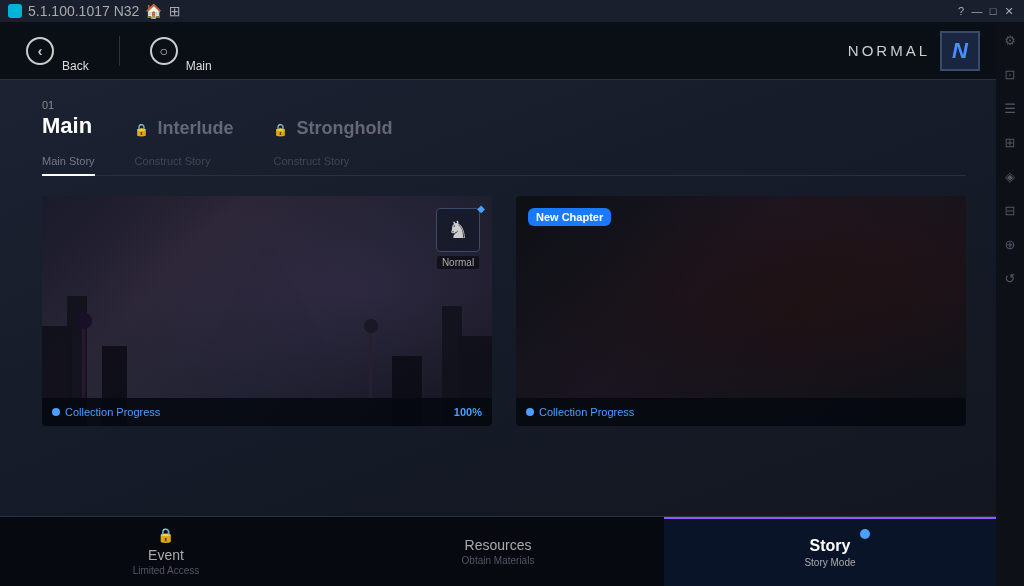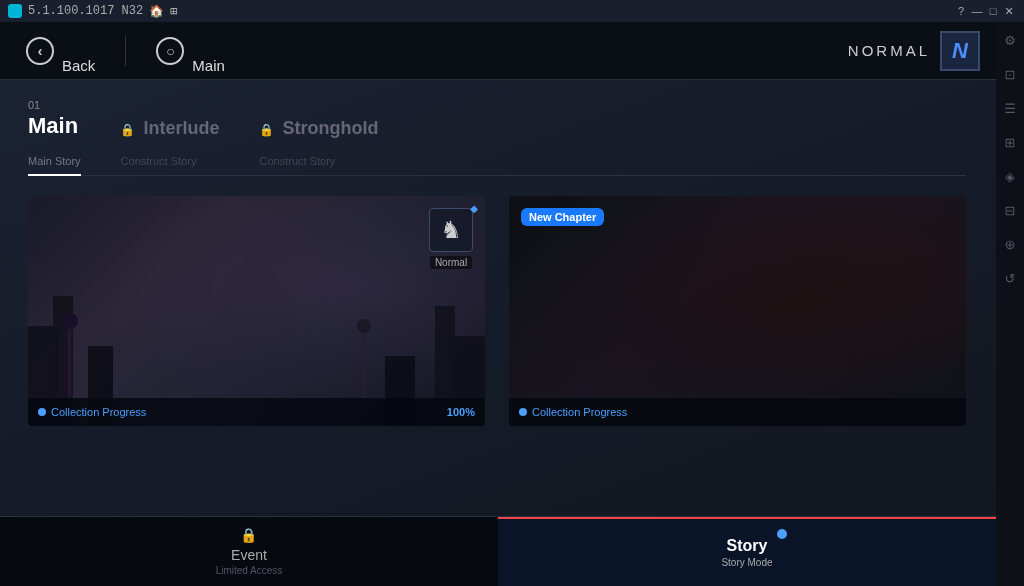--- a/index.html
+++ b/index.html
@@ -32,22 +32,21 @@
       gap: 6px;
     }
     .bluestacks-logo {
       width: 14px;
       height: 14px;
       background: #00b4d8;
       border-radius: 3px;
     }
     .title-bar-text {
       color: #aaa;
-      font-size: 12px;
-      font-family: Liberation Mono, monospace;
+      font-size: 14px;
     }
     .title-bar-icons {
       display: flex;
       align-items: center;
       gap: 2px;
     }
     .title-icon {
       width: 14px;
       height: 14px;
       color: #aaa;
@@ -120,21 +119,21 @@
       border-radius: 50%;
       display: flex;
       align-items: center;
       justify-content: center;
       color: #ccc;
       font-size: 14px;
       font-weight: bold;
     }
     .nav-btn-label {
       color: #ddd;
-      font-size: 15px;
+      font-size: 12px;
       font-weight: 500;
       margin-top: 30px;
     }
     .nav-separator {
       width: 1px;
       height: 30px;
       background: #333;
       margin: 0 4px;
     }
     .nav-right {
@@ -163,21 +162,21 @@
       align-items: center;
       justify-content: center;
       color: #4a8fff;
       font-size: 22px;
       font-weight: bold;
       font-style: italic;
     }
 
     
     .content {
-      padding: 20px 30px 0 28px;
+      padding: 20px 30px 0 42px;
     }
 
     
     .tabs-row {
       display: flex;
       align-items: flex-end;
       gap: 40px;
       margin-bottom: 20px;
       border-bottom: 1px solid #2a3040;
       padding-bottom: 0;
@@ -621,21 +620,25 @@
 
   <div class="bottom-bar">
 
     <div class="bottom-item">
       <span class="bottom-lock">🔒</span>
       <span class="bottom-main-label">Event</span>
       <span class="bottom-sub-label">Limited Access</span>
     </div>
 
 
-
-    <div class="bottom-item active" style="background: #0a1428; border-top: 2px solid #ef4444;">
+    <div class="bottom-item">
+      <span class="bottom-main-label">Resources</span>
+      <span class="bottom-sub-label">Obtain Materials</span>
+    </div>
+
+    <div class="bottom-item active" style="background: #0a1428; border-top: 2px solid #8b5cf6;">
       <div class="story-icon-dot"></div>
       <span class="bottom-main-label">Story</span>
       <span class="bottom-sub-label">Story Mode</span>
     </div>
   </div>
 
 </div>
 
 </body></html>

